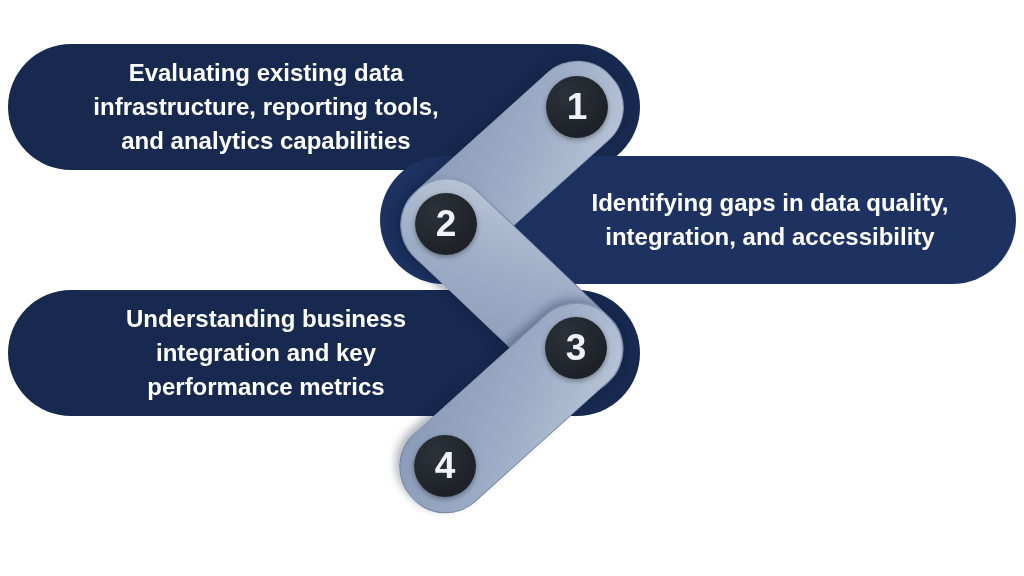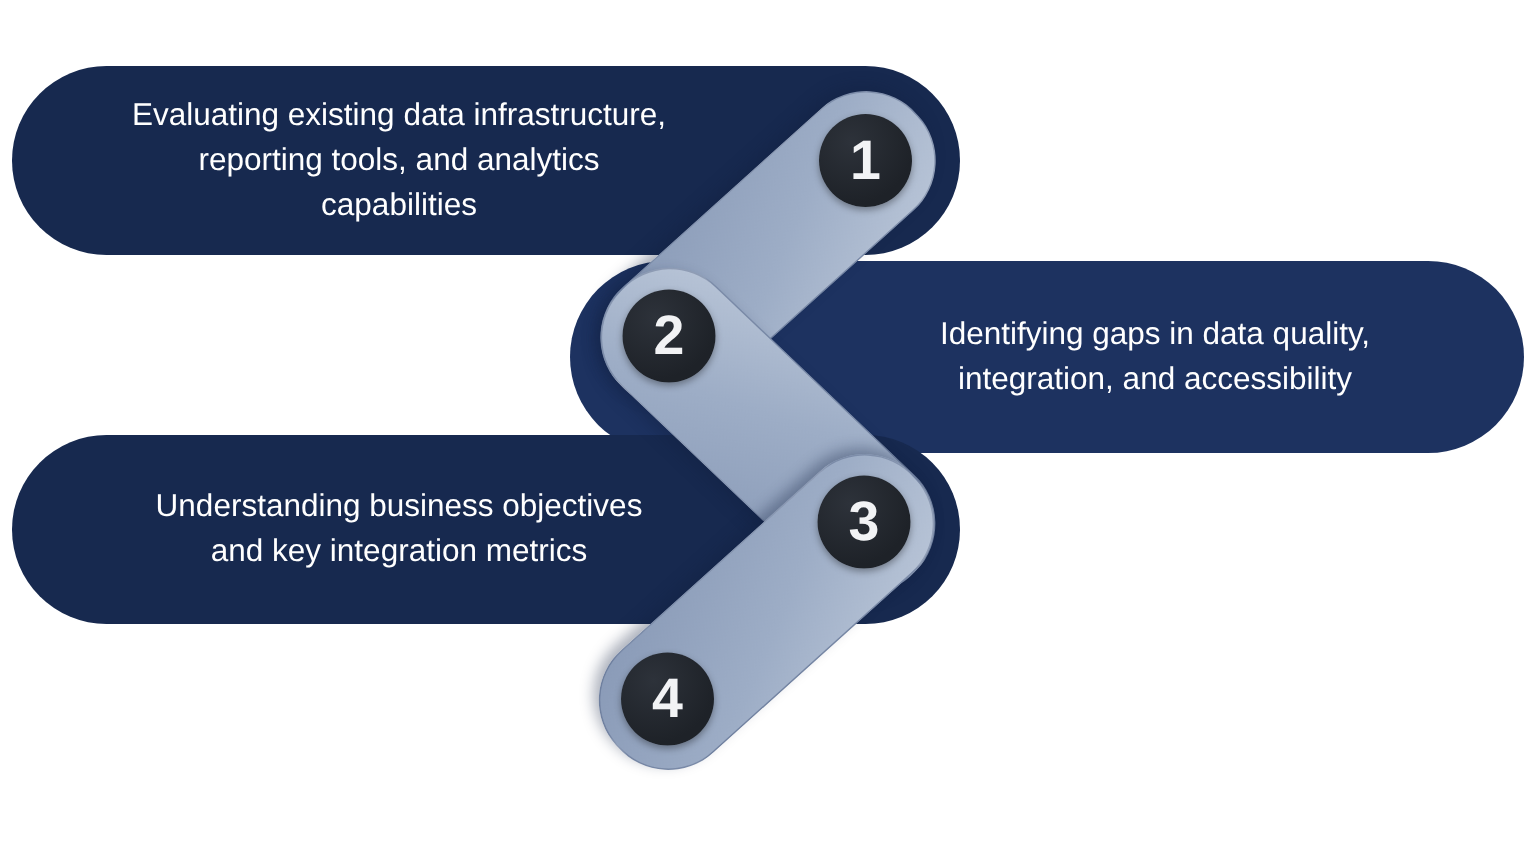--- a/index.html
+++ b/index.html
@@ -12,32 +12,32 @@
   }
 
   
   .pill{
     position:absolute;
     border-radius:70px;
   }
   .pill-left{background:#17294f;}
   .pill-right{background:#1d3260;}
   .pill1{left:8px;  top:44px;  width:632px; height:126px;}
-  .pill2{left:380px; top:156px; width:636px; height:128px;margin-top:18px;}
+  .pill2{left:380px; top:156px; width:636px; height:128px;}
   .pill3{left:8px;  top:290px; width:632px; height:126px;}
   .pill4{left:380px; top:404px; width:636px; height:126px;}
 
   .pill-text{
     position:absolute; top:0; bottom:0;
     display:flex; align-items:center; justify-content:center;
     text-align:center;
     color:#ffffff;
-    font-size:21px;
+    font-size:24px;
     line-height:1.42;
-    font-weight:400;
+    font-weight:700;
   }
   .text1{left:78px;  width:360px;}
   .text2{left:200px; width:380px;}
   .text3{left:78px;  width:360px;}
   .text4{left:200px; width:380px;}
 
   
   .seg{
     position:absolute;
     height:90px;
@@ -75,21 +75,21 @@
 
   <div class="pill pill-left pill1">
     <div class="pill-text text1">Evaluating existing data infrastructure, reporting tools, and analytics capabilities</div>
   </div>
 
   <div class="pill pill-right pill2">
     <div class="pill-text text2">Identifying gaps in data quality, integration, and accessibility</div>
   </div>
 
   <div class="pill pill-left pill3">
-    <div class="pill-text text3">Understanding business objectives and key integration metrics</div>
+    <div class="pill-text text3">Understanding business integration and key performance metrics</div>
   </div>
 
 
   <div class="seg seg1"></div>
   <div class="seg seg2"></div>
   <div class="seg seg3"></div>
 
   <div class="num-circle c1">
     <span>1</span>
   </div>

